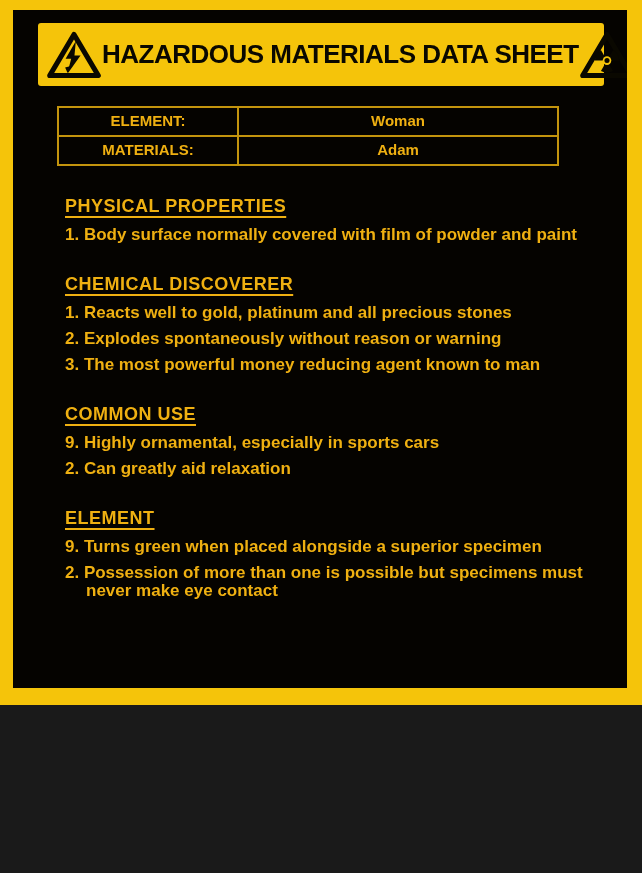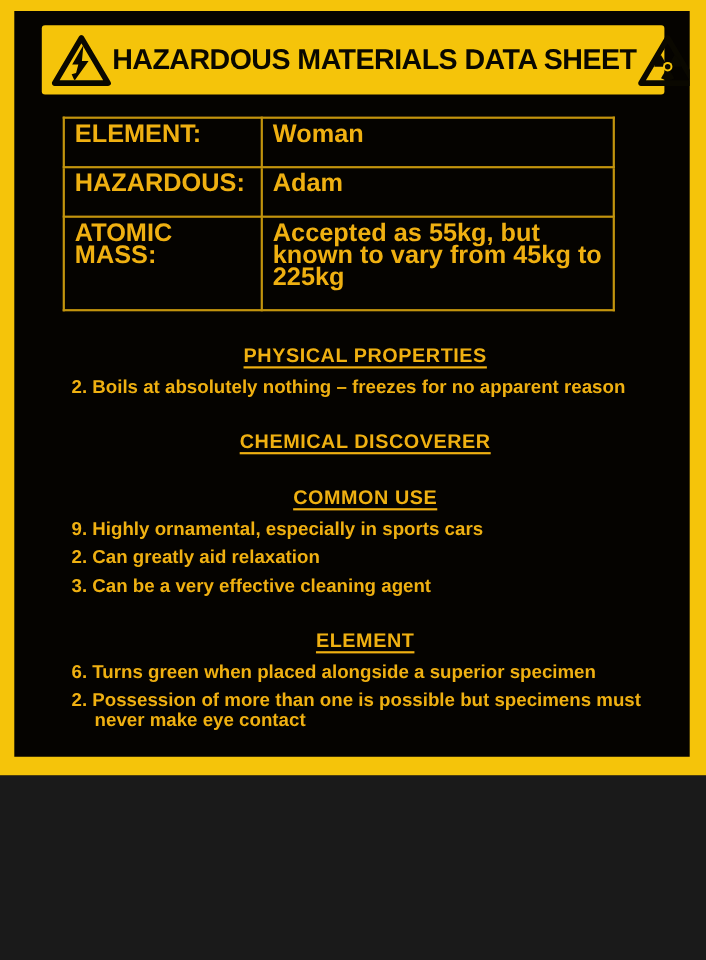--- a/index.html
+++ b/index.html
@@ -41,38 +41,38 @@
   .warn-tri { width: 56px; height: 52px; flex: 0 0 auto; }
   
   .spec-table {
     margin: 20px 0 0 44px;
     border-collapse: collapse;
     width: 502px;
     table-layout: fixed;
   }
   .spec-table td {
     border: 2px solid #C3940D;
-    font-size: 23px;
+    font-size: 15px;
     line-height: 20px;
-    padding: 3px 9px 20px 9px;
+    padding: 3px 9px 4px 9px;
     vertical-align: top;
+    text-align: center;
   }
   .spec-table td.label { width: 160px; }
   .female-symbol { display: block; margin-top: 1px; }
   
   .content { margin: 0 28px 0 52px; }
   .section { margin-top: 30px; }
   .section h2 {
     margin: 0 0 9px 0;
     font-size: 18px;
     letter-spacing: 0.5px;
     text-decoration: underline;
     text-decoration-thickness: 2px;
     text-underline-offset: 4px;
-    text-align: center;
   }
   .section ul { list-style: none; margin: 0; padding: 0; }
   .section li {
     font-size: 17px;
     line-height: 18px;
     margin-bottom: 8px;
     padding-left: 21px;
     text-indent: -21px;
   }
 </style>
@@ -102,54 +102,54 @@
     </svg>
   </div>
 
   <table class="spec-table">
     <tbody>
       <tr>
         <td class="label">ELEMENT:</td>
         <td>Woman</td>
       </tr>
       <tr>
-        <td class="label">HAZARDOUS:</td>
+        <td class="label">MATERIALS:</td>
         <td>Adam</td>
-      </tr>
-      <tr>
-        <td class="label">ATOMIC MASS:</td>
-        <td>Accepted as 55kg, but known to vary from 45kg to 225kg</td>
       </tr>
     </tbody>
   </table>
 
   <div class="content">
 
     <div class="section">
       <h2>PHYSICAL PROPERTIES</h2>
       <ul>
-        <li>2. Boils at absolutely nothing – freezes for no apparent reason</li>
+        <li>1. Body surface normally covered with film of powder and paint</li>
       </ul>
     </div>
 
     <div class="section">
       <h2>CHEMICAL DISCOVERER</h2>
+      <ul>
+        <li>1. Reacts well to gold, platinum and all precious stones</li>
+        <li>2. Explodes spontaneously without reason or warning</li>
+        <li>3. The most powerful money reducing agent known to man</li>
+      </ul>
     </div>
 
     <div class="section">
       <h2>COMMON USE</h2>
       <ul>
         <li>9. Highly ornamental, especially in sports cars</li>
         <li>2. Can greatly aid relaxation</li>
-        <li>3. Can be a very effective cleaning agent</li>
       </ul>
     </div>
 
     <div class="section">
       <h2>ELEMENT</h2>
       <ul>
-        <li>6. Turns green when placed alongside a superior specimen</li>
+        <li>9. Turns green when placed alongside a superior specimen</li>
         <li>2. Possession of more than one is possible but specimens must never make eye contact</li>
       </ul>
     </div>
 
   </div>
 </div>
 
 </body></html>

